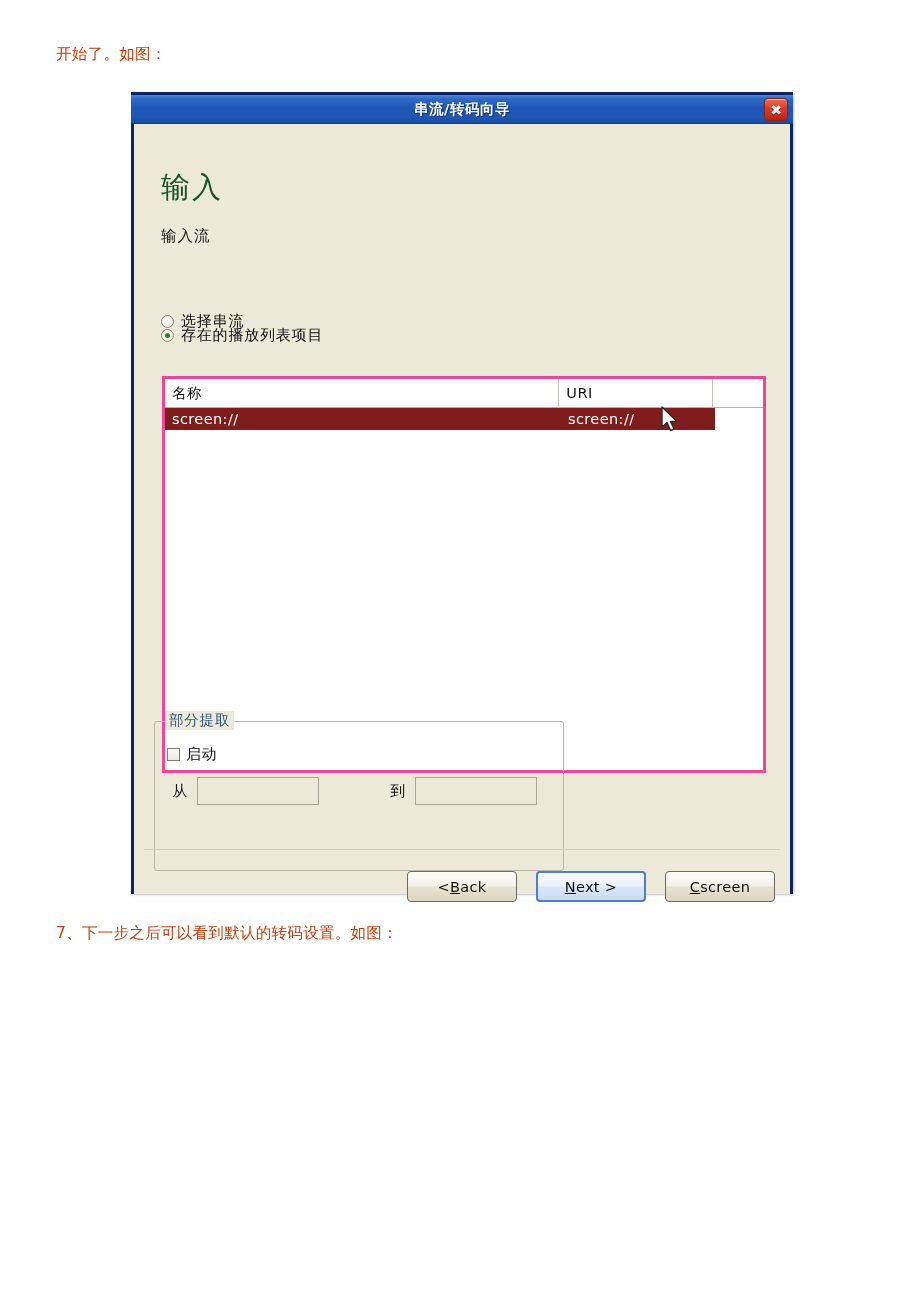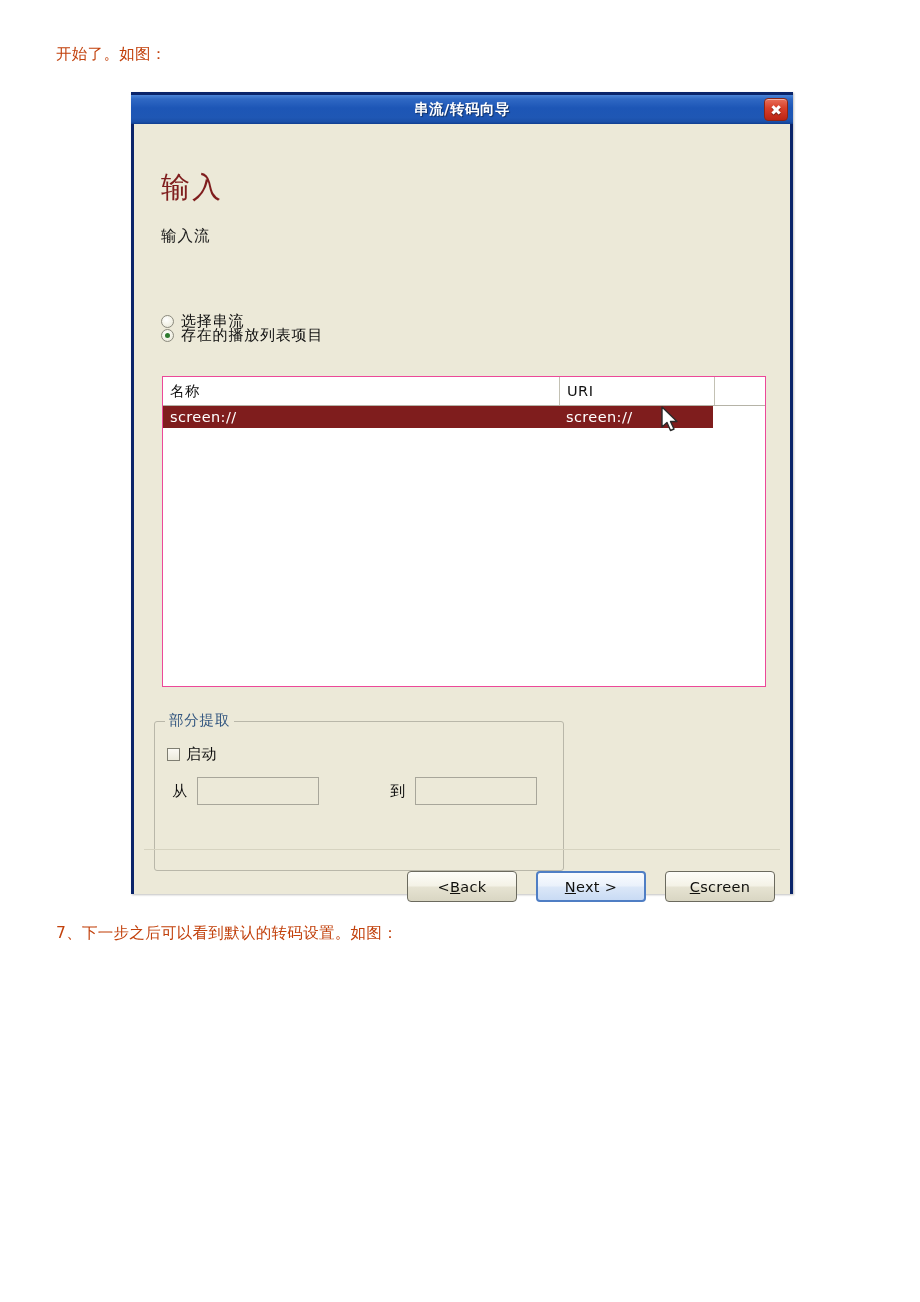--- a/index.html
+++ b/index.html
@@ -88,21 +88,21 @@
     background: #ece9d8;
     padding: 0;
   }
 
   
   .page-heading {
     position: absolute;
     left: 27px;
     top: 44px;
     font-size: 29px;
-    color: #7f1d1d;
+    color: #14532d;
     letter-spacing: 2px;
     font-family: Liberation Sans, sans-serif;
   }
   .page-subheading {
     position: absolute;
     left: 27px;
     top: 102px;
     font-size: 15.5px;
     color: #1a1a1a;
     letter-spacing: 1px;
@@ -142,23 +142,23 @@
     color: #0d0d0d;
     letter-spacing: 0.8px;
   }
 
   
   .list-box {
     position: absolute;
     left: 28px;
     top: 252px;
     width: 604px;
-    height: 311px;
+    height: 397px;
     background: #ffffff;
-    border: 1px solid #ec4899;
+    border: 3px solid #ec4899;
     box-sizing: border-box;
     overflow: hidden;
   }
   .list-header {
     display: flex;
     height: 28px;
     background: #ffffff;
     border-bottom: 1px solid #b5b3a7;
   }
   .list-header .th {

